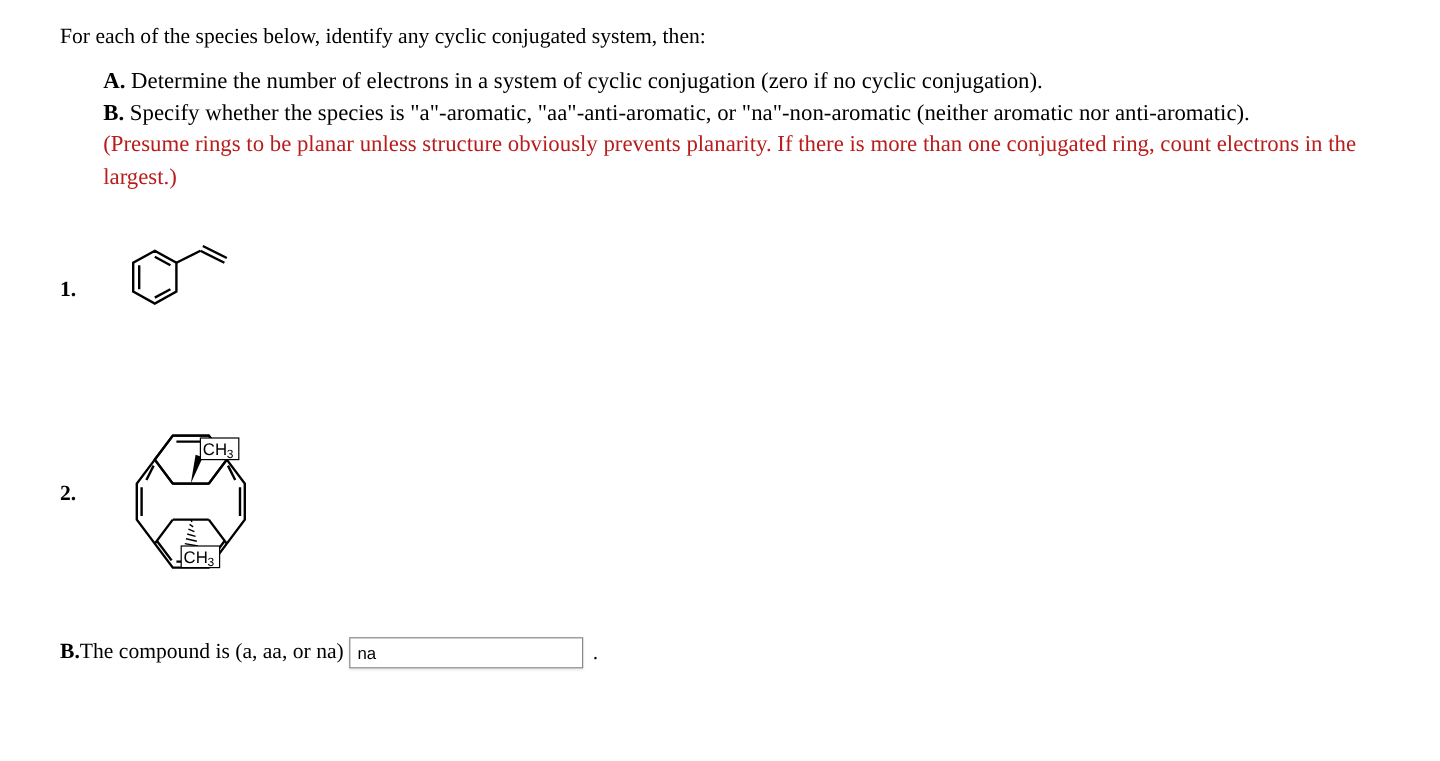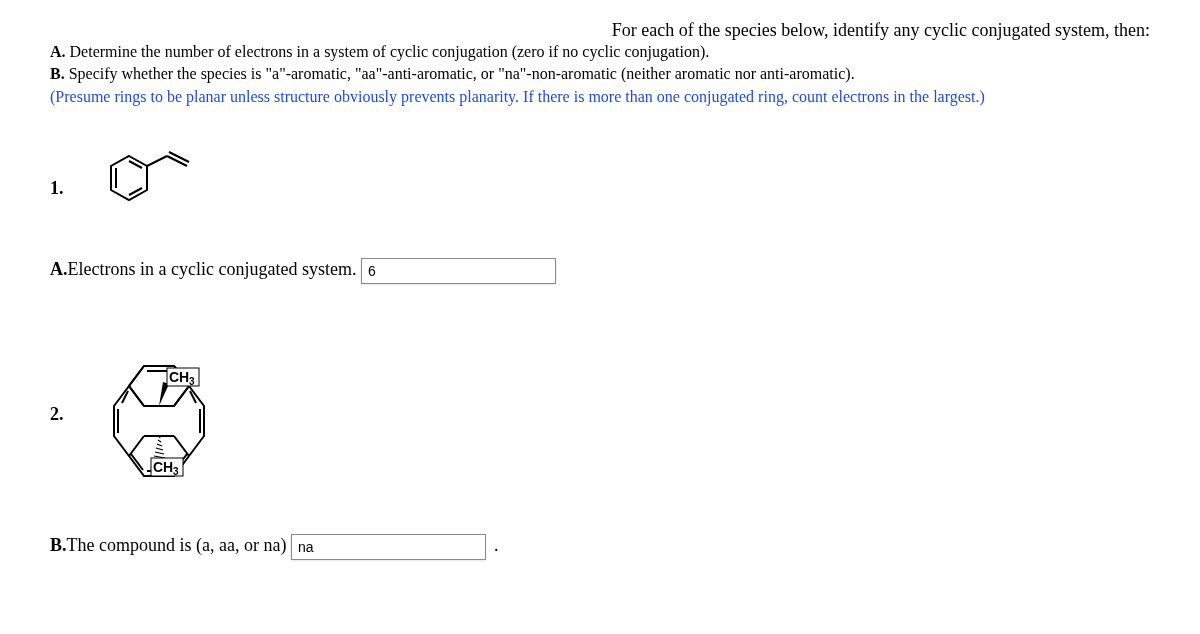--- a/index.html
+++ b/index.html
@@ -4,50 +4,50 @@
   <style>
     body {
       font-family: "Times New Roman", Times, serif;
       font-size: 18px;
       margin: 0;
       padding: 20px 50px;
       color: #000;
       background: #fff;
     }
     .intro-text {
+      margin-bottom: 14px;
       font-size: 18px;
-      text-align: right;
     }
     .part-line {
-      font-size: 16px;
+      font-size: 19px;
       line-height: 1.4;
+      margin-left: 36px;
     }
     .bold-letter {
       font-weight: bold;
     }
     .red-text {
-      color: #1d4ed8;
+      color: #b91c1c;
     }
     .problem-block {
       margin-top: 40px;
     }
     .problem-number {
       font-weight: bold;
       display: inline-block;
       vertical-align: middle;
       margin-right: 25px;
     }
     .problem-row {
       display: flex;
       align-items: center;
       margin-bottom: 30px;
     }
     .structure-container {
       display: inline-block;
-      font-weight: bold;
     }
     .answer-line {
       font-size: 18px;
       margin: 6px 0;
     }
     .answer-label {
       font-weight: bold;
     }
     .input-box {
       border: 1px solid #888;
@@ -92,24 +92,20 @@
         <line x1="27" y1="40" x2="27" y2="20" stroke="#000" stroke-width="2"></line>
 
         <line x1="58" y1="18" x2="78" y2="8" stroke="#000" stroke-width="2"></line>
 
         <line x1="78" y1="8" x2="98" y2="18" stroke="#000" stroke-width="2"></line>
         <line x1="80" y1="4" x2="100" y2="14" stroke="#000" stroke-width="2"></line>
       </svg>
     </div>
   </div>
 
-  <div class="answer-line">
-    <span class="answer-label">A.</span><span>Electrons in a cyclic conjugated system.</span>
-    <input class="input-box" type="text" value="6" style="">
-  </div>
 </div>
 
 <div class="problem-block">
   <div class="problem-row">
     <span class="problem-number">2.</span>
     <div class="structure-container">
       <svg width="180" height="180" viewBox="0 0 180 180">
 
         <polygon points="55,42 85,42 100,62 85,82 55,82 40,62" fill="none" stroke="#000" stroke-width="2"></polygon>
 

